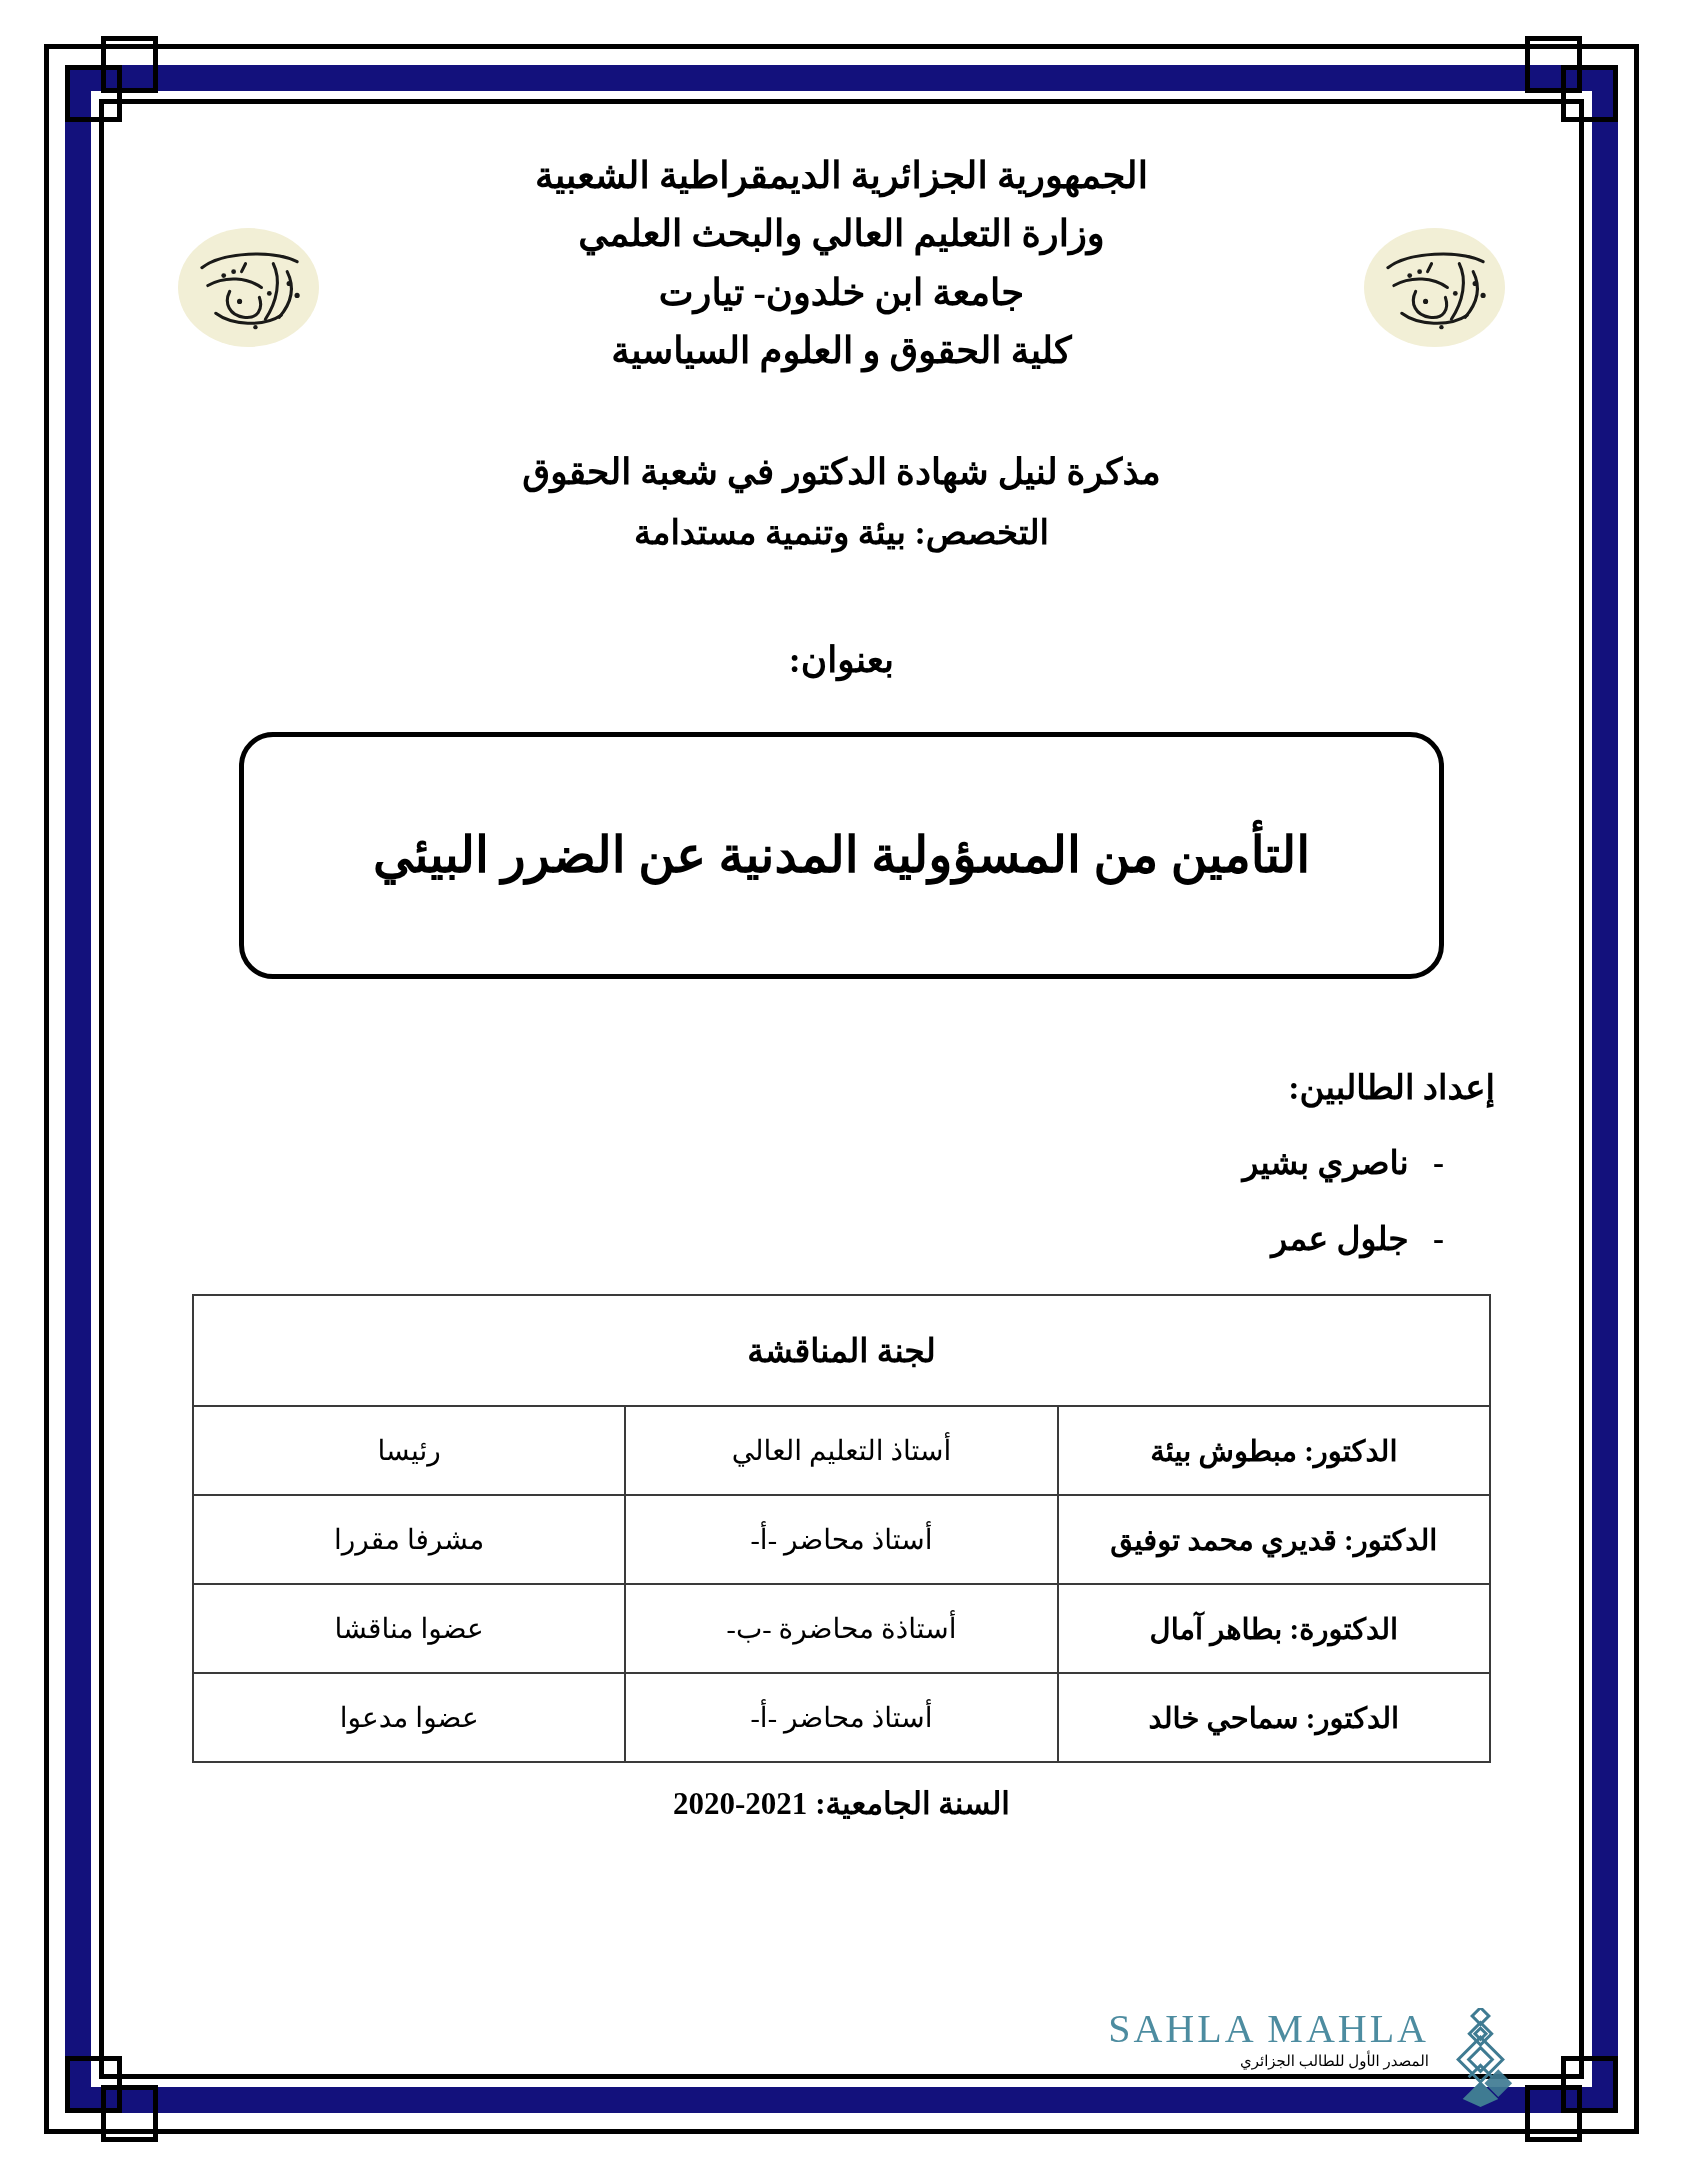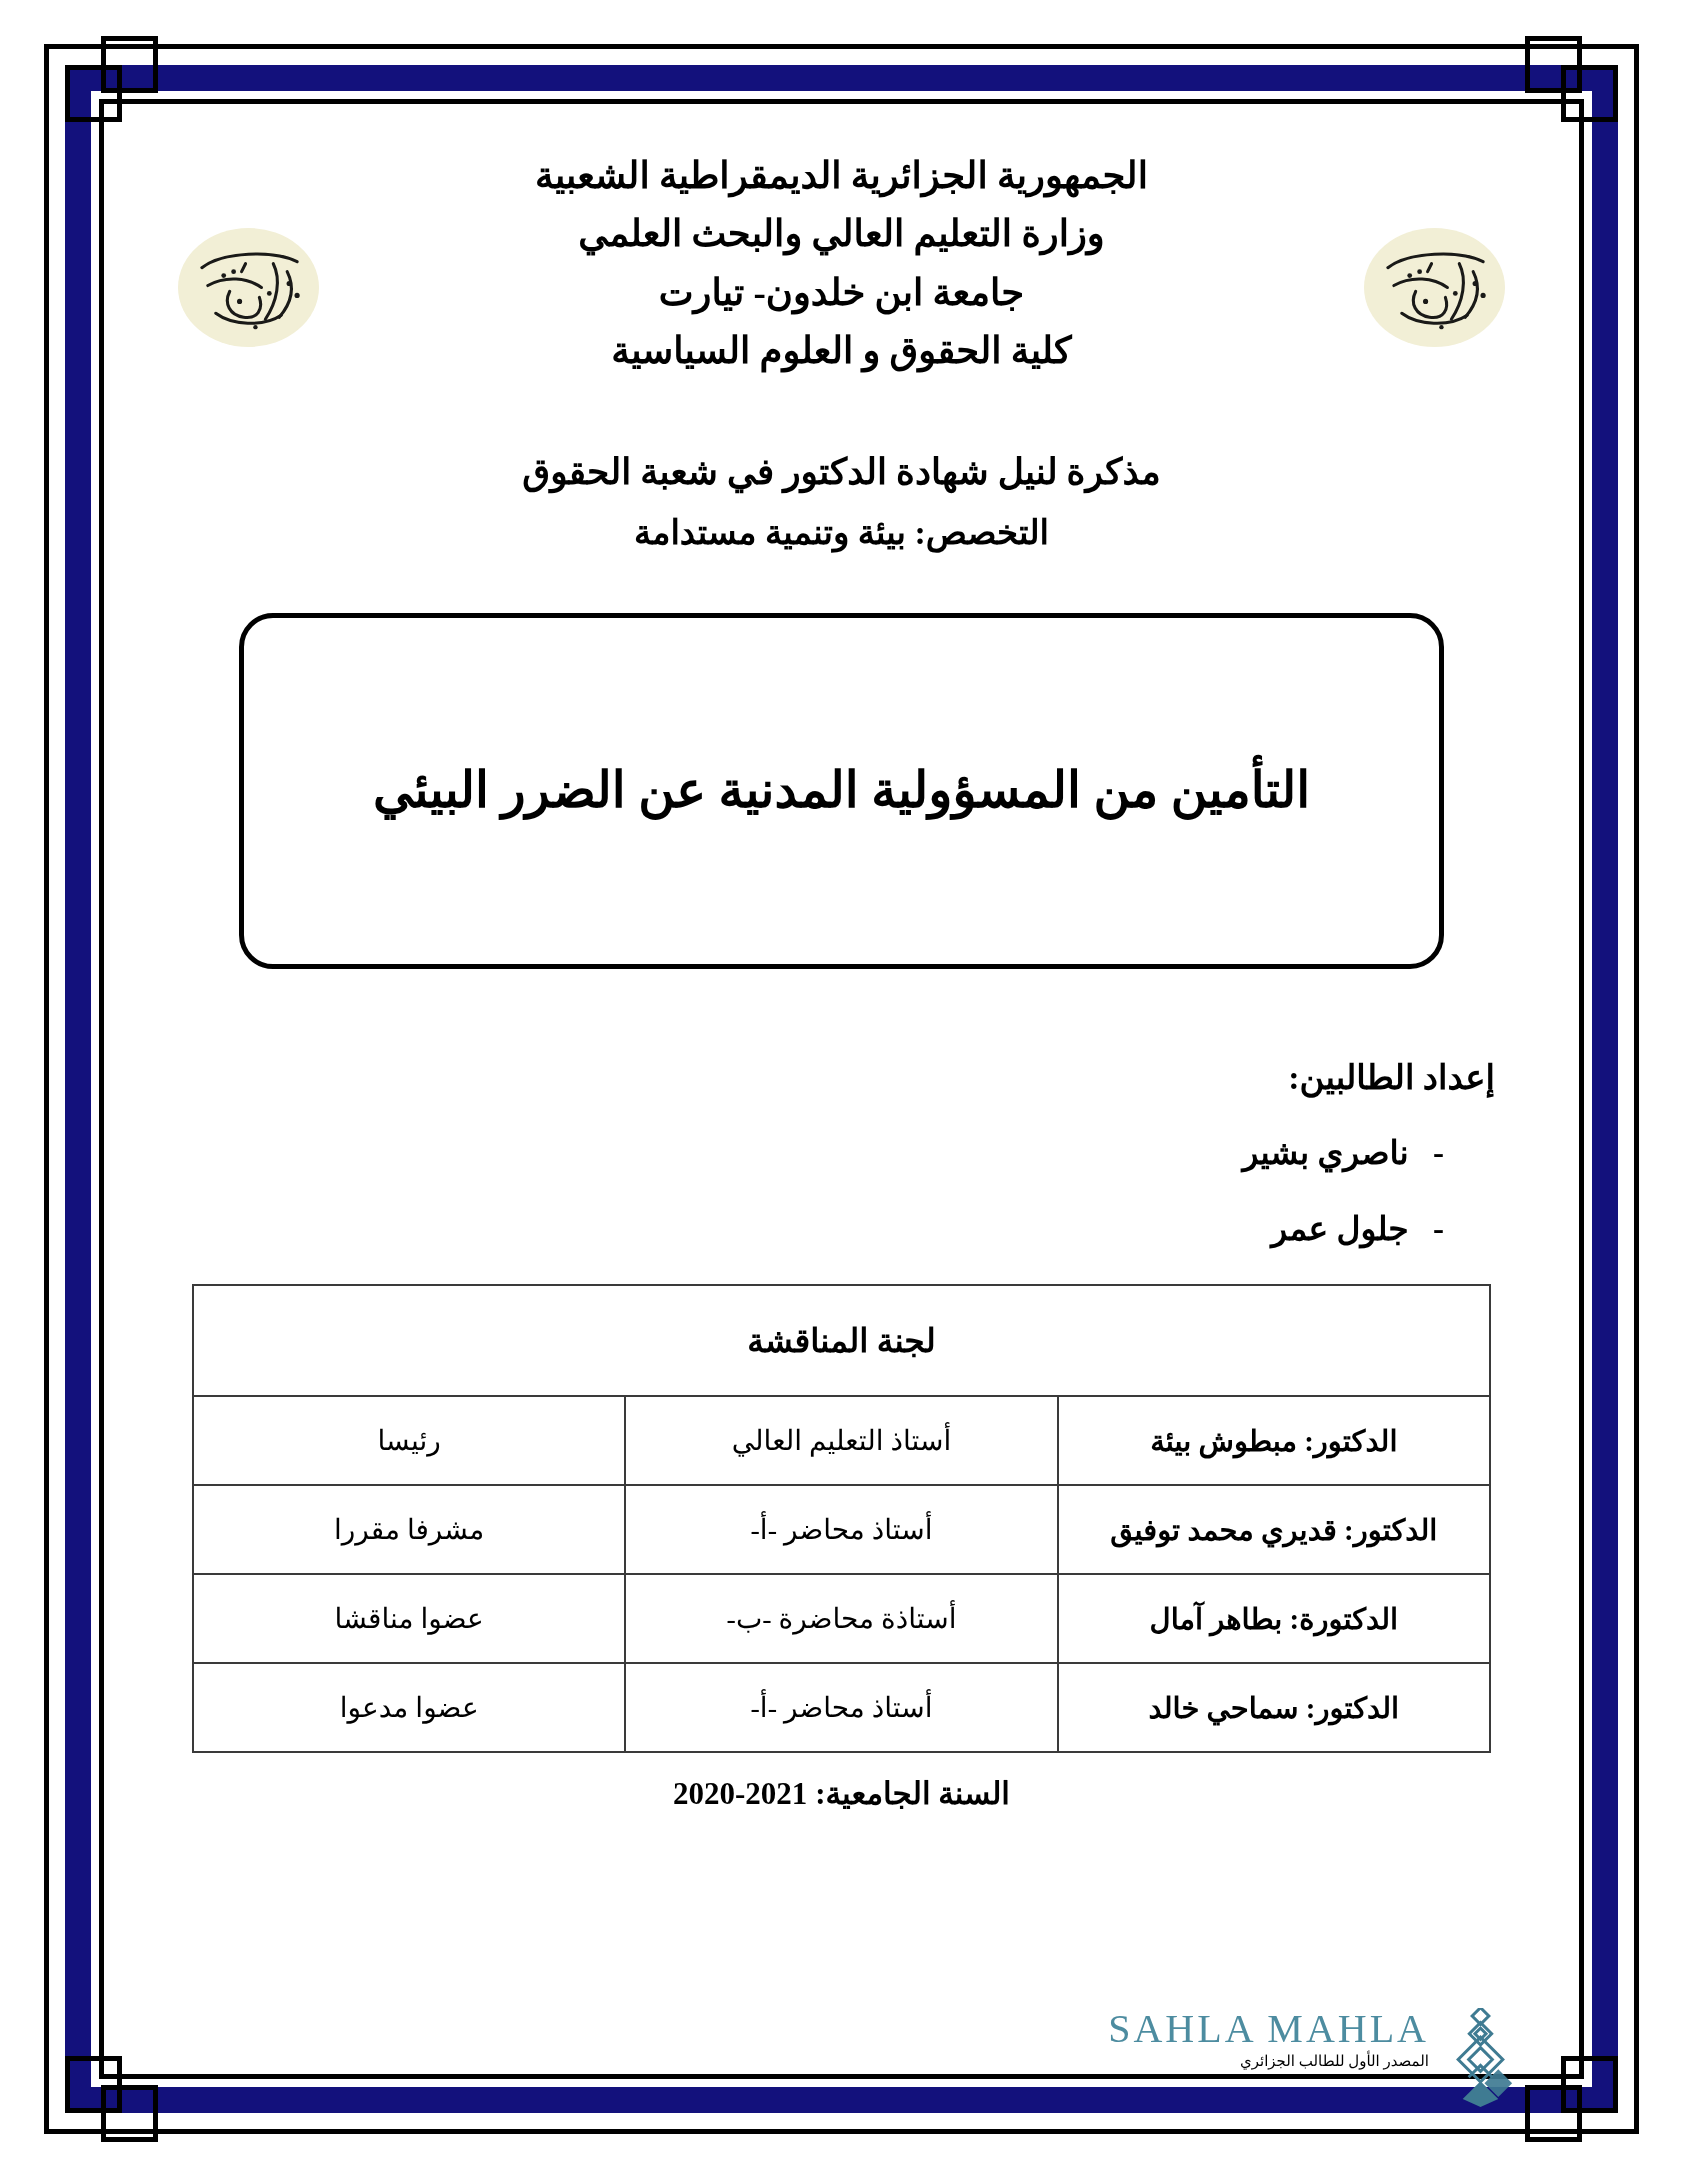--- a/index.html
+++ b/index.html
@@ -146,21 +146,21 @@
     font-size: 36px;
     font-weight: bold;
     margin-top: 77px;
   }
 
   
   .title-box {
     margin: 51px 61px 0 61px;
     border: 5px solid #000000;
     border-radius: 34px;
-    height: 356px;
+    height: 247px;
     display: flex;
     align-items: center;
     justify-content: center;
     box-sizing: border-box;
   }
   .title-text {
     font-size: 50px;
     font-weight: bold;
     text-align: center;
     line-height: 1.35;
@@ -360,20 +360,21 @@
         </div>
       </div>
 
     </div>
 
     <div class="degree-block">
       <div class="degree-line">مذكرة لنيل شهادة الدكتور في شعبة الحقوق</div>
       <div class="degree-line sub">التخصص: بيئة وتنمية مستدامة</div>
     </div>
 
+    <div class="beunwan">بعنوان:</div>
 
     <div class="title-box">
       <div class="title-text">التأمين من المسؤولية المدنية عن الضرر البيئي</div>
     </div>
 
     <div class="people">
 
       <div class="people-col right">
         <div class="people-head">إعداد الطالبين:</div>
         <div class="people-item">

